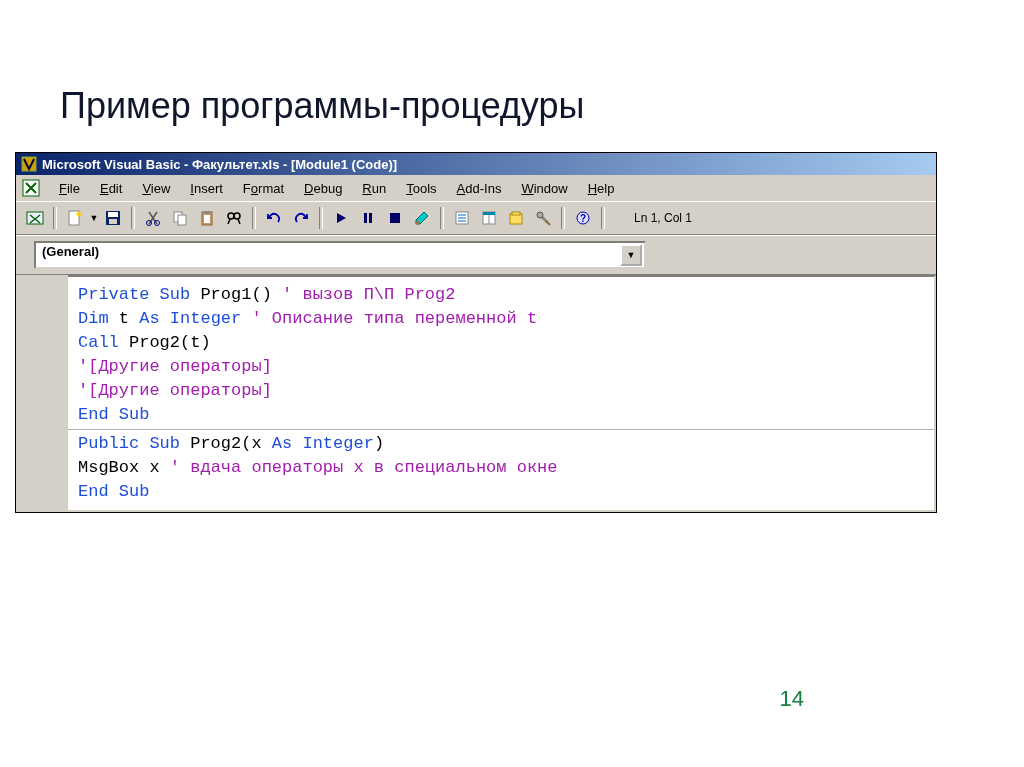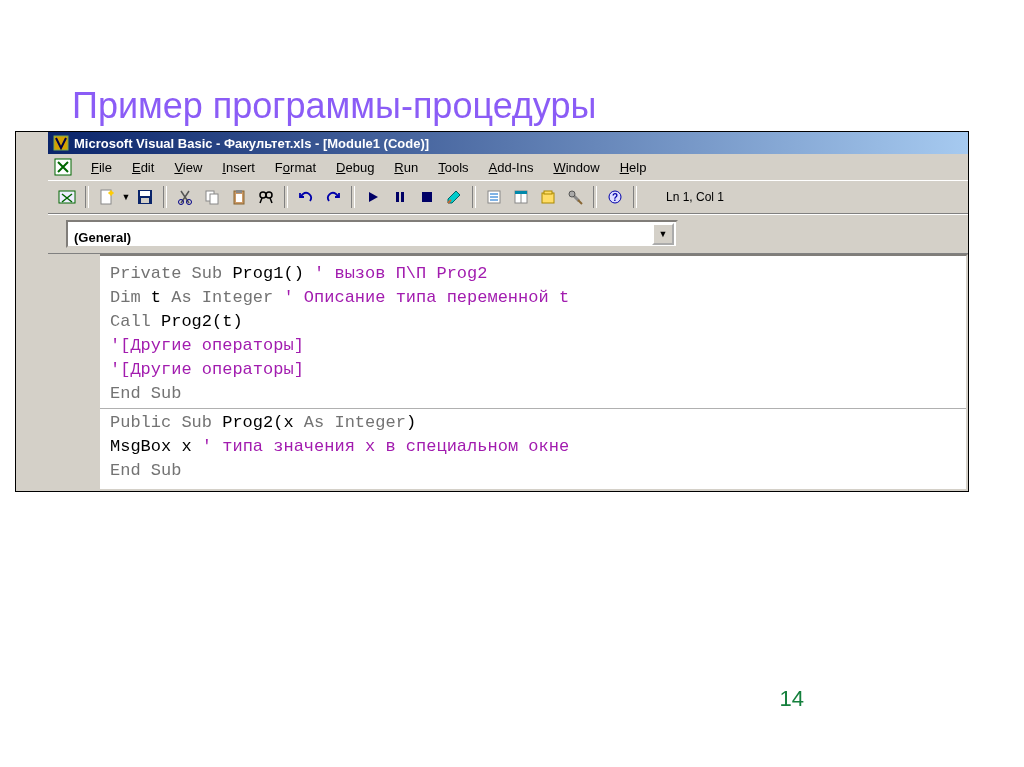--- a/index.html
+++ b/index.html
@@ -4,42 +4,41 @@
 <style>
   body {
     margin: 0;
     background: #fff;
     font-family: Arial, sans-serif;
     width: 1024px;
     height: 767px;
     position: relative;
   }
   .slide-title {
-    color: #8b5cf6;
+    color: #0f172a;
     font-size: 36px;
     font-weight: normal;
     position: absolute;
-    left: 72px;
+    left: 60px;
     top: 85px;
   }
   .page-number {
     position: absolute;
     right: 220px;
     bottom: 55px;
     font-size: 22px;
     color: #15803d;
   }
   .vb-window {
     position: absolute;
     left: 15px;
-    top: 131px;
+    top: 152px;
     width: 920px;
     background: #d4d0c8;
     border: 1px solid #000;
-    padding-left: 32px;
   }
   .titlebar {
     background: linear-gradient(to right, #0a246a, #a6caf0);
     color: #fff;
     font-family: "MS Sans Serif", Tahoma, sans-serif;
     font-size: 13px;
     font-weight: bold;
     padding: 3px 5px;
     display: flex;
     align-items: center;
@@ -116,21 +115,21 @@
     gap: 12px;
     border-top: 1px solid #fff;
   }
   .combo {
     background: #fff;
     border: 2px inset #d4d0c8;
     font-family: "MS Sans Serif", Tahoma, sans-serif;
     font-size: 13px;
     font-weight: bold;
     display: flex;
-    align-items: flex-end;
+    align-items: flex-start;
     justify-content: space-between;
     padding: 1px 2px 1px 6px;
     height: 22px;
   }
   .combo.obj { flex: 0 0 600px; }
   .combo.proc { flex: 1; background: #0a246a; color: #fff; border: 2px inset #d4d0c8; }
   .combo-btn {
     width: 18px;
     height: 18px;
     background: #d4d0c8;
@@ -155,21 +154,21 @@
     flex: 1;
     background: #fff;
     font-family: "Courier New", monospace;
     font-size: 17px;
     padding: 6px 10px;
     line-height: 24px;
     border: 2px inset #d4d0c8;
     border-left: none;
   }
   .code-line { white-space: pre; }
-  .kw { color: #737373; }
+  .kw { color: #1d4ed8; }
   .cm { color: #a21caf; }
   .proc-divider {
     border-top: 1px solid #b0b0b0;
     margin: 2px -10px;
   }
   svg { display: block; }
 </style>
 </head>
 <body>
 
@@ -345,18 +344,18 @@
     <div class="gutter"></div>
     <div class="code-area" id="code-editor">
         <div class="code-line"><span class="kw">Private Sub </span><span>Prog1() </span><span class="cm">' вызов П\П Prog2</span></div>
         <div class="code-line"><span class="kw">Dim </span><span>t </span><span class="kw">As Integer </span><span class="cm">' Описание типа переменной t</span></div>
         <div class="code-line"><span class="kw">Call </span><span>Prog2(t)</span></div>
         <div class="code-line"><span class="cm">'[Другие операторы]</span></div>
         <div class="code-line"><span class="cm">'[Другие операторы]</span></div>
         <div class="code-line"><span class="kw">End Sub</span></div>
         <div class="proc-divider"></div>
         <div class="code-line"><span class="kw">Public Sub </span><span>Prog2(x </span><span class="kw">As Integer</span><span>)</span></div>
-        <div class="code-line"><span>MsgBox x </span><span class="cm">' типа значения x в специальном окне</span></div>
+        <div class="code-line"><span>MsgBox x </span><span class="cm">' вдача операторы x в специальном окне</span></div>
         <div class="code-line"><span class="kw">End Sub</span></div>
       </div>
   </div>
 
 </div>
 
 </body></html>

